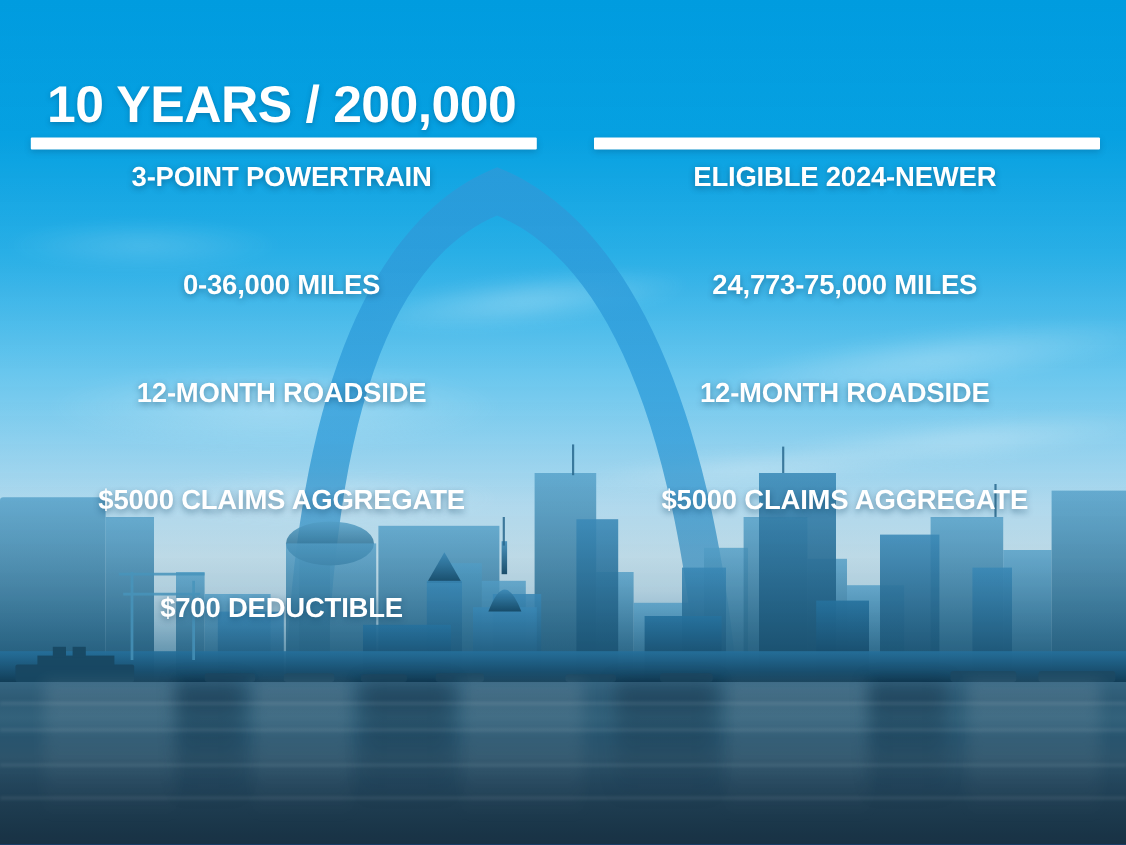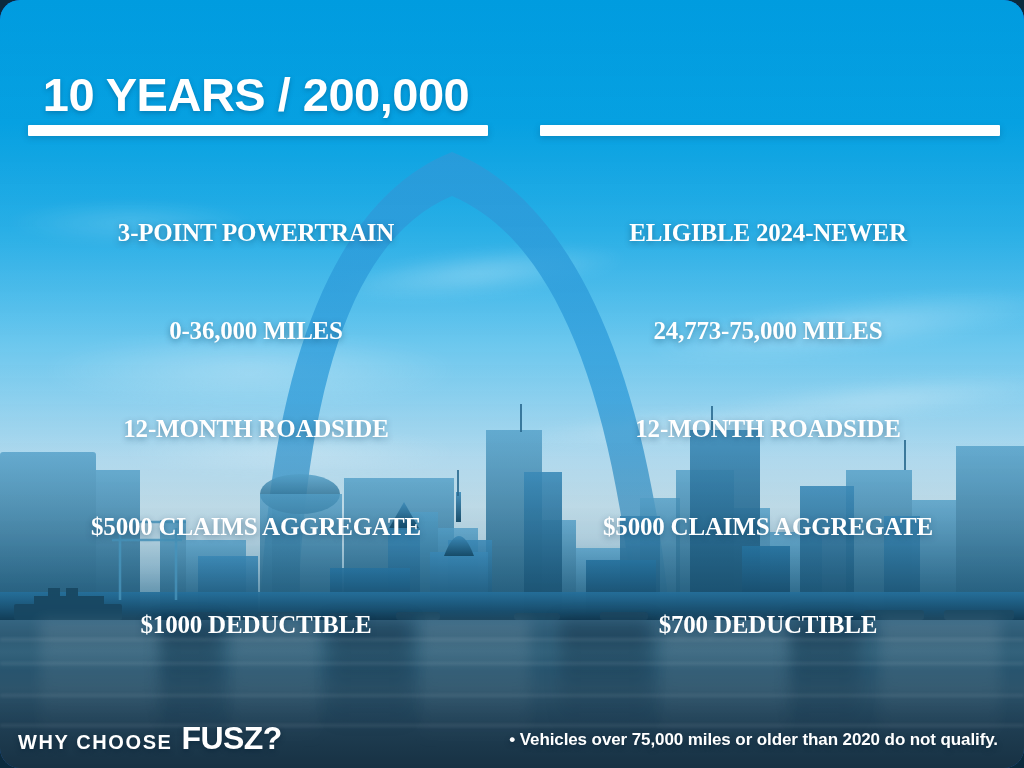--- a/index.html
+++ b/index.html
@@ -11,21 +11,20 @@
     font-family: "Liberation Sans", sans-serif;
   }
 
   #stage {
     position: relative;
     width: 1024px;
     height: 768px;
     overflow: hidden;
     background: #1d4ed8;
     user-select: none;
-    border-radius: 20px;
   }
 
   
   .bg-layer { position: absolute; left: 0; top: 0; width: 1024px; height: 768px; }
 
   
   .sky {
     background:
       linear-gradient(180deg,
         #00a3e3 0%,
@@ -131,25 +130,24 @@
   .head-col.right .head-rule { left: 28px;  right: 24px; }
 
   .grid {
     position: absolute; left: 0; top: 148px; width: 1024px; height: 560px;
     display: grid;
     grid-template-columns: 512px 512px;
     grid-template-rows: repeat(6, 98px);
   }
   .cell {
     display: flex;
-    align-items: flex-end;
+    align-items: flex-start;
     justify-content: center;
     padding: 0 14px;
     box-sizing: border-box;
-    font-family: Liberation Serif, serif;
   }
   .cell span {
     color: #ffffff;
     font-weight: 800;
     font-size: 25px;
     letter-spacing: -0.2px;
     line-height: 1.05;
     text-align: center;
     white-space: nowrap;
     text-shadow: 0 2px 6px rgba(0,50,85,.45);
@@ -374,29 +372,19 @@
       </div>
 
       <div class="cell">
         <span>$5000 CLAIMS AGGREGATE</span>
       </div>
       <div class="cell">
         <span>$5000 CLAIMS AGGREGATE</span>
       </div>
 
       <div class="cell">
-        <span>$1000 DEDUCTIBLE</span>
-      </div>
-      <div class="cell">
         <span>$700 DEDUCTIBLE</span>
       </div>
     </div>
 
-    <div class="footer">
-      <div class="logo">
-        <span class="why">WHY CHOOSE</span>
-        <span class="fusz">FUSZ?</span>
-      </div>
-      <div class="disclaimer">• Vehicles over 75,000 miles or older than 2020 do not qualify.</div>
-    </div>
 
   </div>
 </div>
 
 </body></html>

